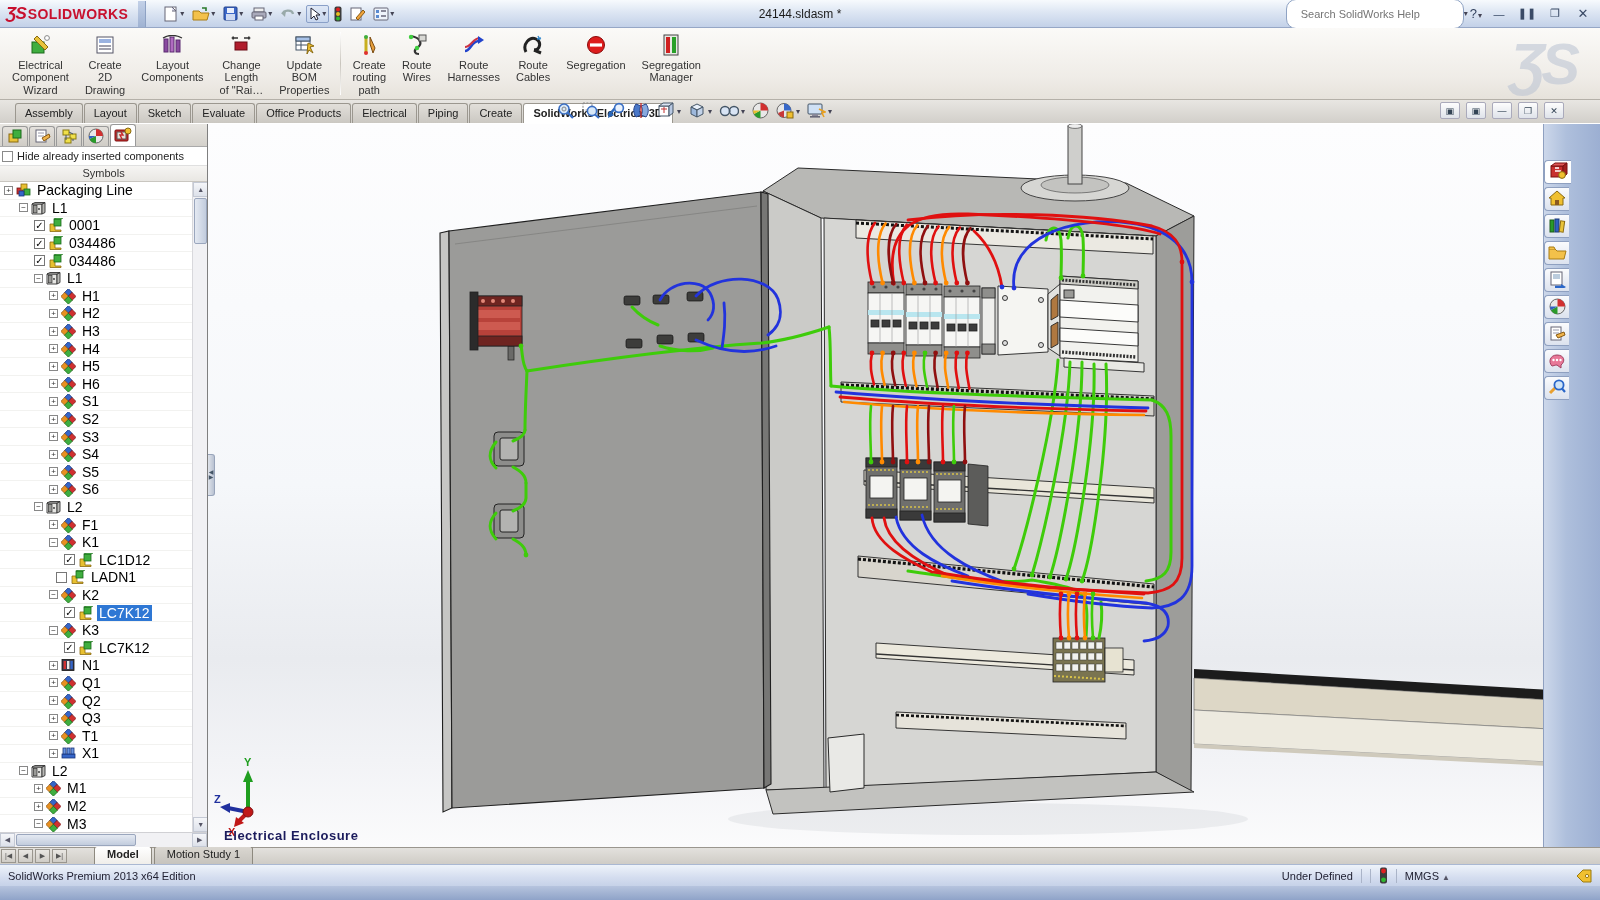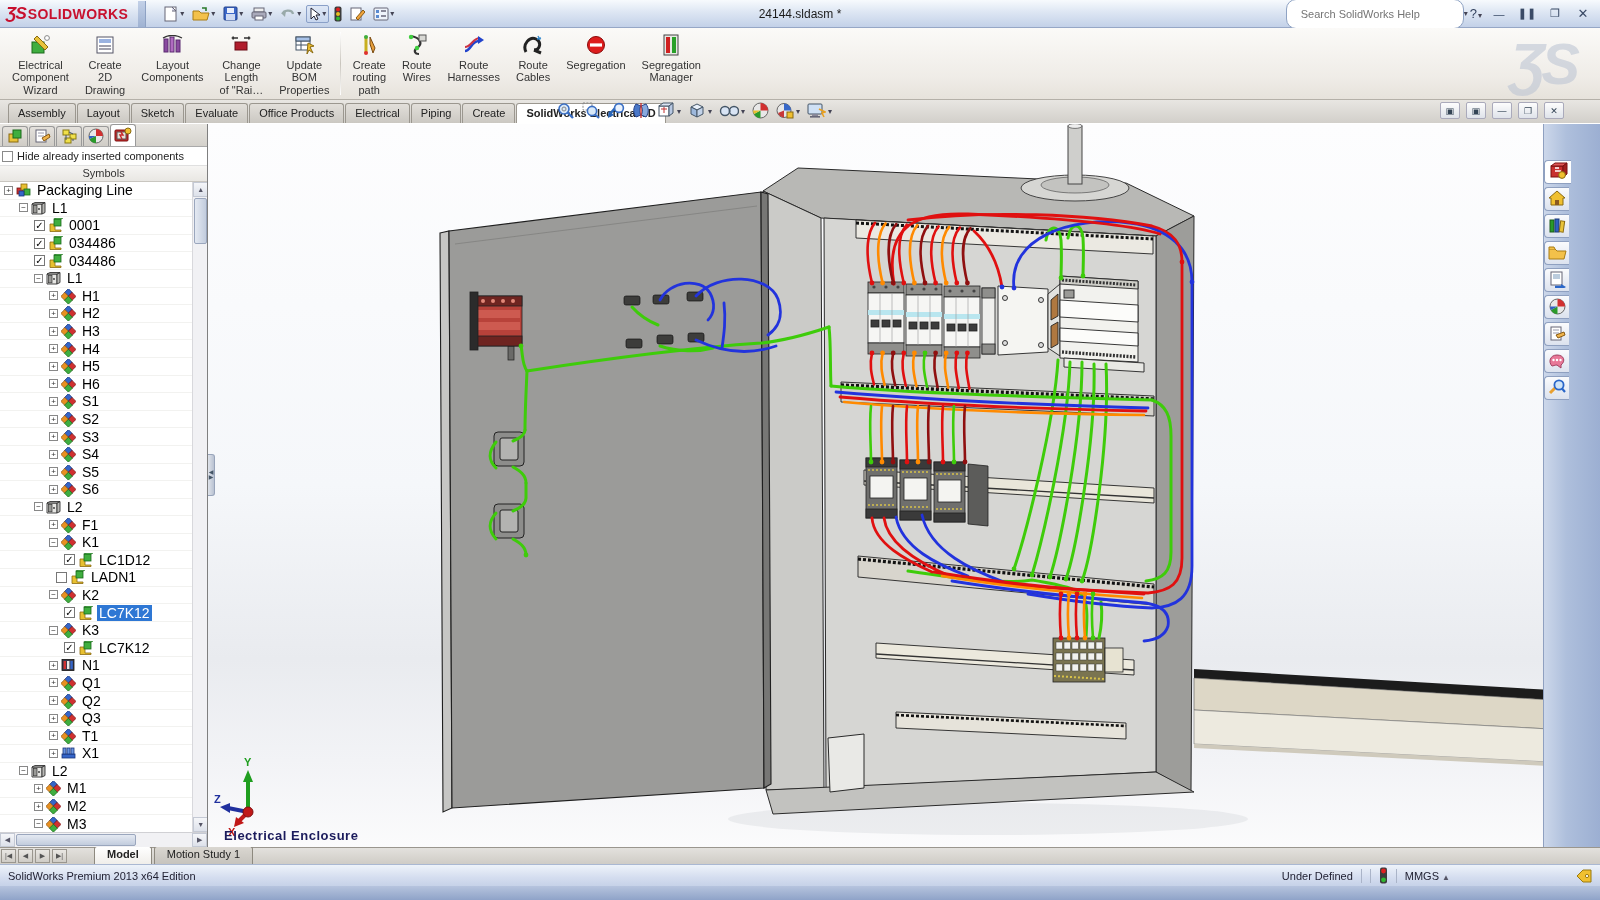--- a/index.html
+++ b/index.html
@@ -21,21 +21,21 @@
   .searchbox{display:flex;align-items:center;background:#fff;border:1px solid #8fa3c4;border-radius:10px;height:30px;width:178px;padding:0 4px;gap:10px}
   .searchbox input{border:none;outline:none;flex:1;font-size:11px;color:#777;background:transparent;font-family:"Liberation Sans",sans-serif}
   .winbtn{width:22px;height:18px;display:flex;align-items:center;justify-content:center;color:#3a4a66;font-size:11px}
   
   .ribbon{height:72px;background:linear-gradient(#fbfaf8,#efece7 70%,#e6e2db);border-bottom:1px solid #b4b0a8;display:flex;align-items:stretch;padding-left:4px;position:relative}
   .rbtn{display:flex;flex-direction:column;align-items:center;justify-content:flex-start;padding:4px 7px 1px;text-align:center;line-height:1.12;color:#333;border:1px solid transparent;border-radius:2px}
   .ricon{height:24px;display:flex;align-items:center;justify-content:center;margin-bottom:2px}
   .rsep{width:1px;background:linear-gradient(#fff,#c9c5bd,#fff);margin:4px 3px}
   .ghostlogo{position:absolute;right:24px;top:2px;font-size:58px;font-weight:bold;font-style:italic;color:#b9c2d2;opacity:.55;letter-spacing:-4px}
   
-  .tabrow{height:24px;background:linear-gradient(#e8e6e2,#d2cfca);display:flex;align-items:flex-end;padding-left:8px;position:relative;border-bottom:1px solid #fff}
+  .tabrow{height:24px;background:linear-gradient(#e8e6e2,#d2cfca);display:flex;align-items:flex-end;padding-left:15px;position:relative;border-bottom:1px solid #fff}
   .mtab{padding:3px 9px 4px;margin-right:1px;border:1px solid #9b978f;border-bottom:none;border-radius:3px 3px 0 0;background:linear-gradient(#e2dfda,#cbc8c2);color:#222;white-space:nowrap}
   .mtab.active{background:#fff;font-weight:bold}
   .headsup{position:absolute;left:556px;top:1px;display:flex;align-items:center;gap:5px}
   .hbtn{display:flex;align-items:center;gap:1px;padding:1px}
   .docwin{position:absolute;right:36px;top:2px;display:flex;gap:6px}
   .dwbtn{width:20px;height:17px;border:1px solid #aab;background:linear-gradient(#fdfdfd,#dfe3ea);border-radius:2px;display:flex;align-items:center;justify-content:center;font-size:9px;color:#345}
   
   .main{display:flex;height:723px}
   .leftpanel{width:212px;background:#fff;border-right:1px solid #7f7f7f;display:flex;flex-direction:column;position:relative}
   .ptabs{height:23px;background:linear-gradient(#e8e6e2,#d4d1cb);display:flex;align-items:flex-end;padding-left:2px;border-bottom:1px solid #aaa}

